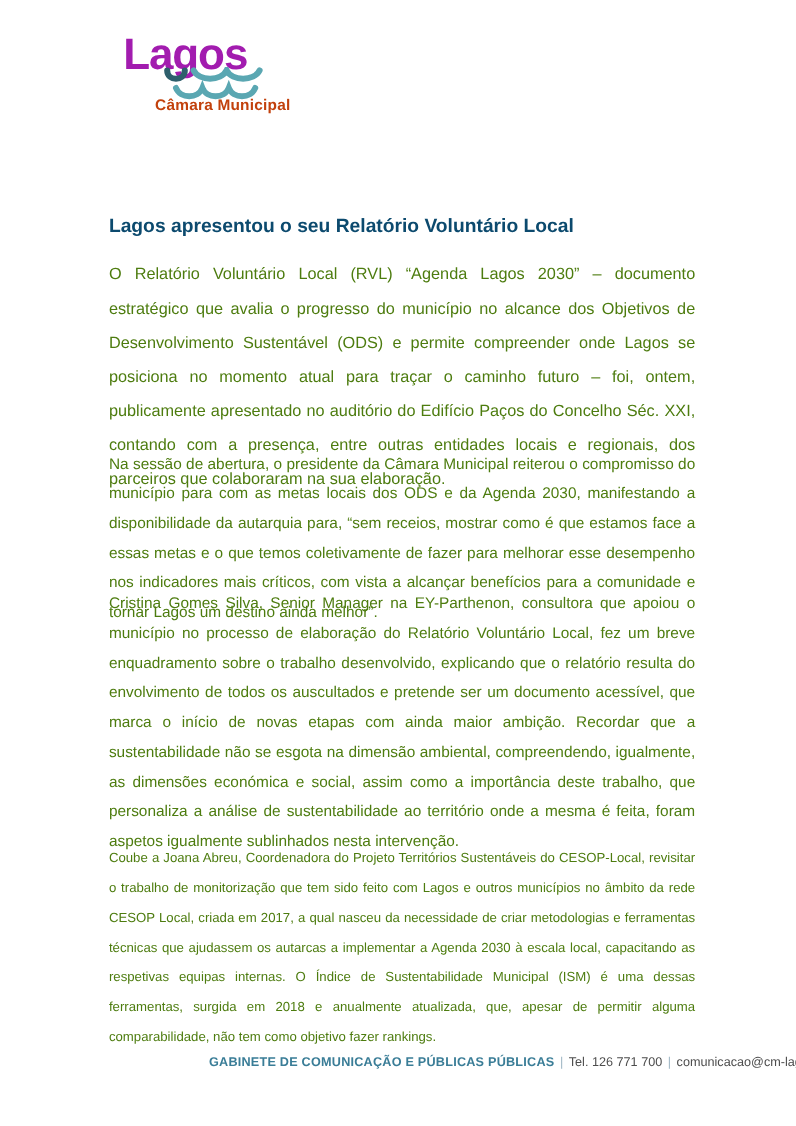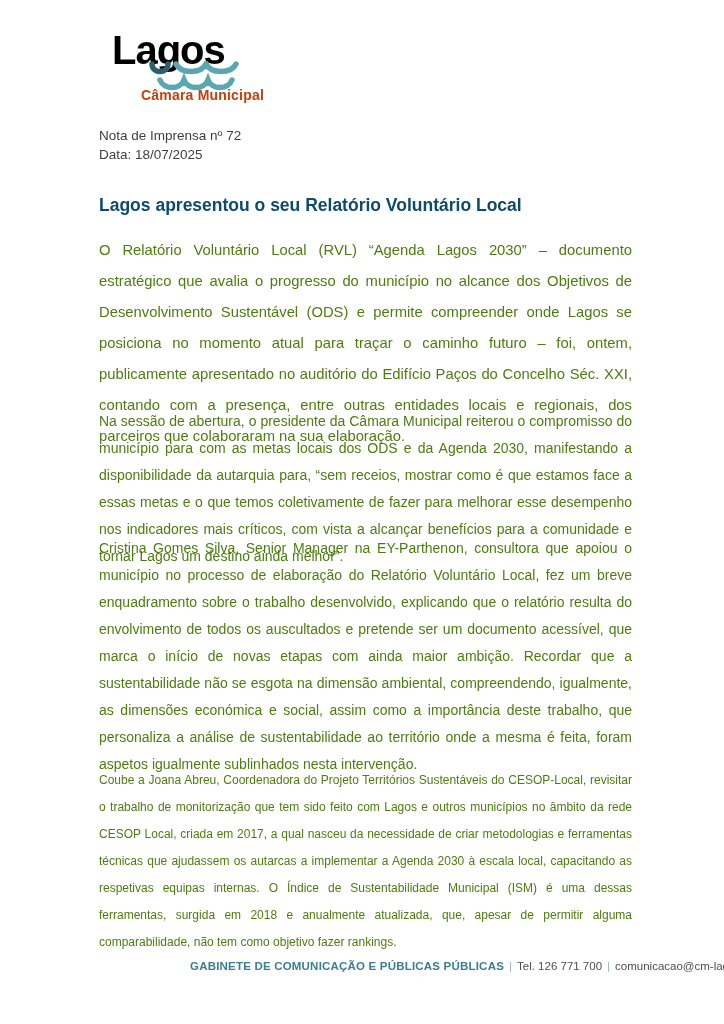--- a/index.html
+++ b/index.html
@@ -10,21 +10,21 @@
     position:relative;
     color:#3f3f3f;
     overflow:hidden;
   }
   .page{position:absolute;inset:0;background:#ffffff;}
 
   
   .logo{position:absolute;left:112px;top:30px;}
   .logo-wordmark{
     font-size:40px;font-weight:700;letter-spacing:-1px;
-    color:#000000;line-height:1;
+    color:#a21caf;line-height:1;
   }
   .logo-waves{position:absolute;left:36px;top:31px;}
   .logo-subtitle{
     position:absolute;left:29px;top:57px;
     font-size:14px;font-weight:700;color:#c2410c;
     white-space:nowrap;letter-spacing:0.2px;
   }
 
   
   .meta{position:absolute;left:99px;top:126px;font-size:13.5px;line-height:19px;color:#3e3e3e;}
@@ -64,24 +64,20 @@
   <div class="logo">
     <div class="logo-wordmark">Lagos</div>
     <svg class="logo-waves" width="92" height="36" viewBox="0 0 92 36" fill="none">
       <path d="M4 3 C4 13, 20 13, 20 3" stroke="#2e5f6c" stroke-width="5.5" stroke-linecap="round"></path>
       <path d="M28 3 c5 10 25 10 30 0 c5 10 25 10 30 0" stroke="#5aa7b2" stroke-width="5.5" stroke-linecap="round"></path>
       <path d="M12 19 c4 10 20 10 24 0 c4 10 20 10 24 0 c4 10 20 10 24 0" stroke="#5aa7b2" stroke-width="5.5" stroke-linecap="round"></path>
     </svg>
     <div class="logo-subtitle">Câmara Municipal</div>
   </div>
 
-  <div class="meta">
-    <div>Nota de Imprensa nº 72</div>
-    <div>Data: 18/07/2025</div>
-  </div>
 
   <h1 class="doc-title">Lagos apresentou o seu Relatório Voluntário Local</h1>
 
   <p class="para p1">O Relatório Voluntário Local (RVL) “Agenda Lagos 2030” – documento estratégico que avalia o progresso do município no alcance dos Objetivos de Desenvolvimento Sustentável (ODS) e permite compreender onde Lagos se posiciona no momento atual para traçar o caminho futuro – foi, ontem, publicamente apresentado no auditório do Edifício Paços do Concelho Séc. XXI, contando com a presença, entre outras entidades locais e regionais, dos parceiros que colaboraram na sua elaboração.</p>
 
   <p class="para p2">Na sessão de abertura, o presidente da Câmara Municipal reiterou o compromisso do município para com as metas locais dos ODS e da Agenda 2030, manifestando a disponibilidade da autarquia para, “sem receios, mostrar como é que estamos face a essas metas e o que temos coletivamente de fazer para melhorar esse desempenho nos indicadores mais críticos, com vista a alcançar benefícios para a comunidade e tornar Lagos um destino ainda melhor”.</p>
 
   <p class="para p3"><span>Cristina Gomes Silva, </span><span class="italic">Senior Manager</span><span> na EY-Parthenon, consultora que apoiou o município no processo de elaboração do Relatório Voluntário Local, fez um breve enquadramento sobre o trabalho desenvolvido, explicando que o relatório resulta do envolvimento de todos os auscultados e pretende ser um documento acessível, que marca o início de novas etapas com ainda maior ambição. Recordar que a sustentabilidade não se esgota na dimensão ambiental, compreendendo, igualmente, as dimensões económica e social, assim como a importância deste trabalho, que personaliza a análise de sustentabilidade ao território onde a mesma é feita, foram aspetos igualmente sublinhados nesta intervenção.</span></p>
 
   <p class="para p4">Coube a Joana Abreu, Coordenadora do Projeto Territórios Sustentáveis do CESOP-Local, revisitar o trabalho de monitorização que tem sido feito com Lagos e outros municípios no âmbito da rede CESOP Local, criada em 2017, a qual nasceu da necessidade de criar metodologias e ferramentas técnicas que ajudassem os autarcas a implementar a Agenda 2030 à escala local, capacitando as respetivas equipas internas. O Índice de Sustentabilidade Municipal (ISM) é uma dessas ferramentas, surgida em 2018 e anualmente atualizada, que, apesar de permitir alguma comparabilidade, não tem como objetivo fazer rankings.</p>

